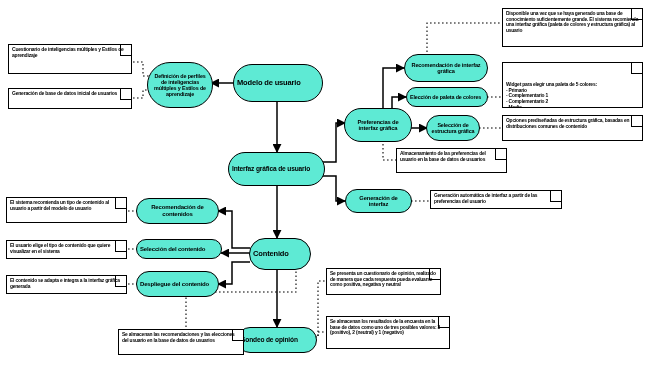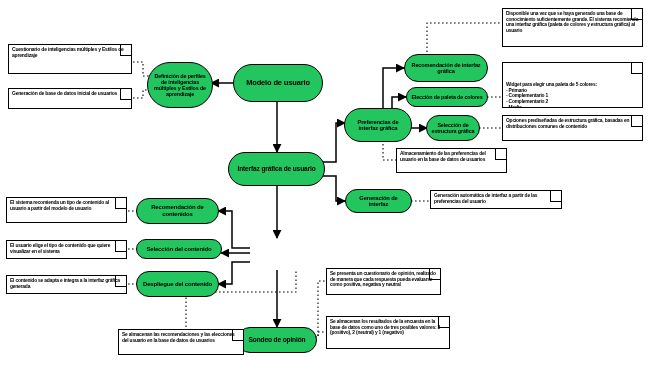--- a/index.html
+++ b/index.html
@@ -13,22 +13,22 @@
 
   
   #wires{position:absolute;left:0;top:0;width:650px;height:375px;}
 
   
   .node{
     position:absolute;
     box-sizing:border-box;
     border:1.6px solid #000;
     border-radius:999px;
-    background:#22c55e;
-    display:flex;align-items:center;justify-content:center;
+    background:#5eead4;
+    display:flex;align-items:center;
     text-align:center;
     font-weight:bold;
     line-height:1.12;
     padding:1px 3px;
     letter-spacing:-0.15px;
     z-index:3;
   }
 
   
   .note{
@@ -149,20 +149,23 @@
   </div>
 
   <div class="node" style="left:426px;top:115px;width:54px;height:26px;font-size:5.4px;">
     <span>Selección de estructura gráfica</span>
   </div>
 
   <div class="node" style="left:345px;top:189px;width:67px;height:24px;font-size:5.8px;">
     <span>Generación de interfaz</span>
   </div>
 
+  <div class="node" style="left:249px;top:238px;width:62px;height:32px;font-size:7.5px;">
+    <span>Contenido</span>
+  </div>
 
   <div class="node" style="left:136px;top:198px;width:83px;height:26px;font-size:6px;">
     <span>Recomendación de contenidos</span>
   </div>
 
   <div class="node" style="left:136px;top:239px;width:86px;height:20px;font-size:6px;">
     <span>Selección del contenido</span>
   </div>
 
   <div class="node" style="left:136px;top:271px;width:83px;height:26px;font-size:6px;">

